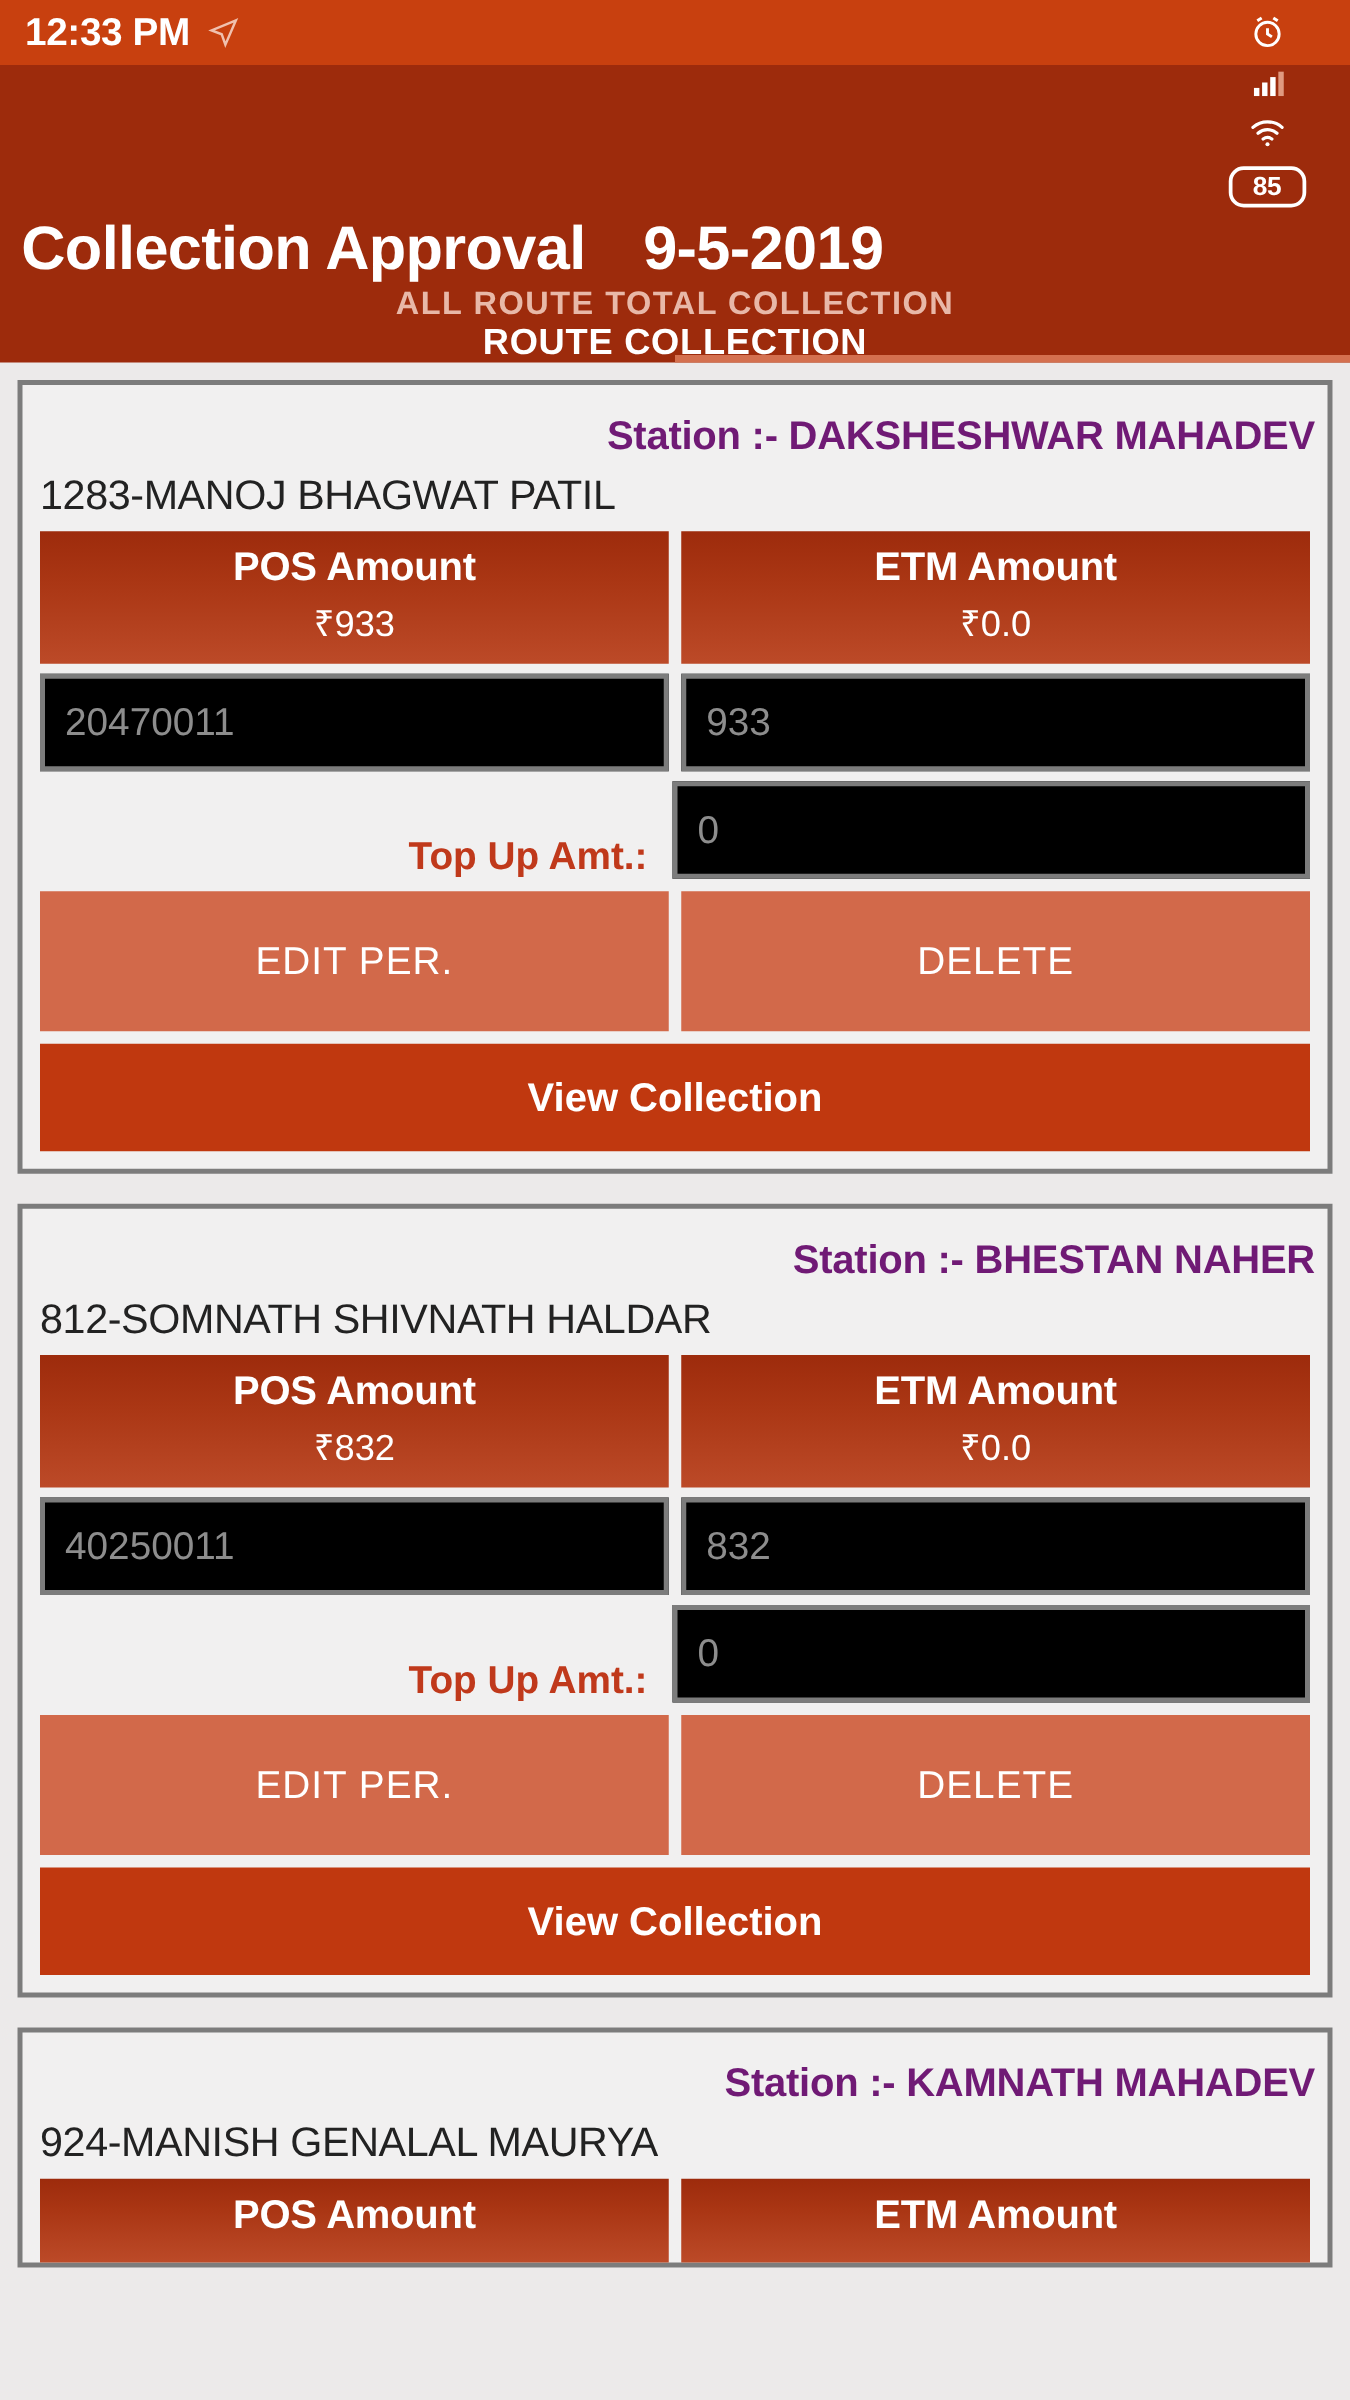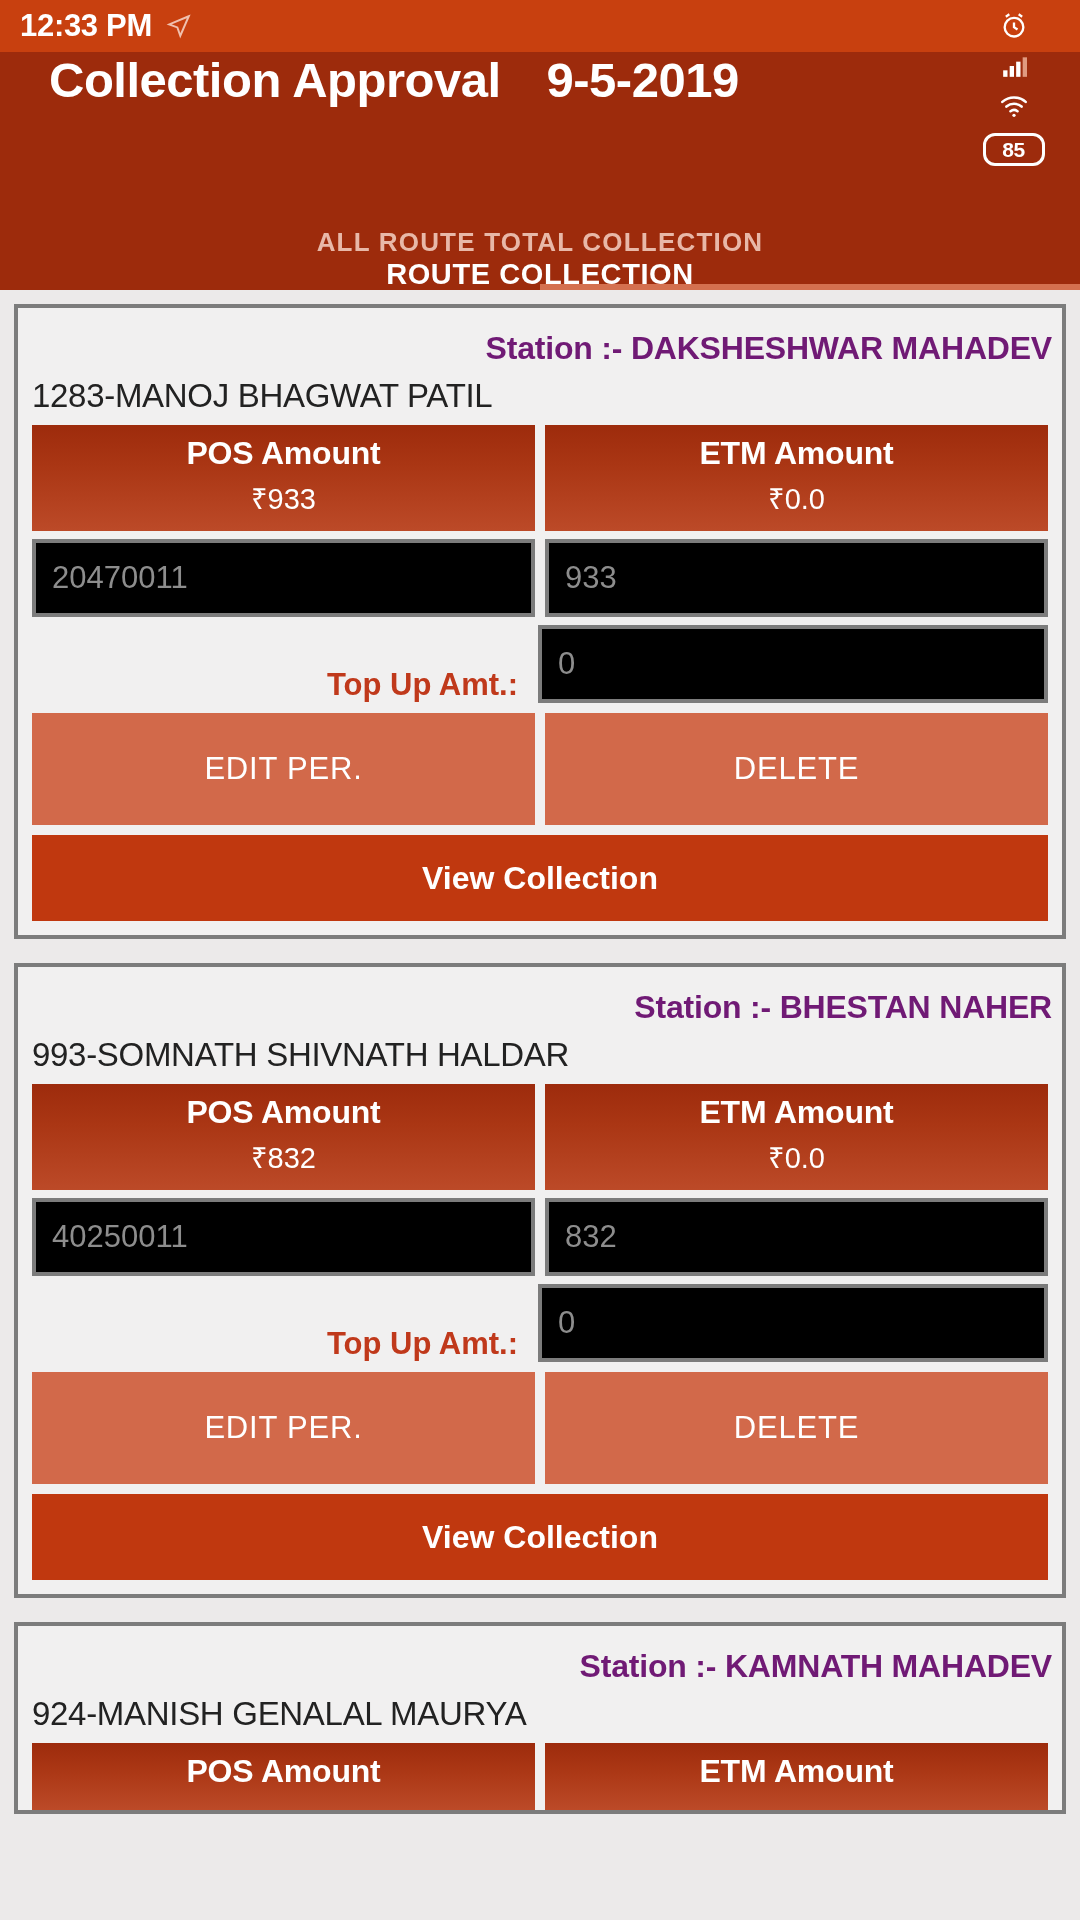--- a/index.html
+++ b/index.html
@@ -22,22 +22,22 @@
   .ico{display:inline-flex;align-items:center;justify-content:center;}
   .batt{
     border:3px solid #fff;border-radius:12px;width:62px;height:33px;
     display:flex;align-items:center;justify-content:center;
     font-size:21px;font-weight:bold;
   }
 
   
   .appbar{background:#9d2b0c;padding:0 0 0 0;}
   .appbar-title{
-    height:175px;display:flex;align-items:flex-start;
-    padding-left:49px;color:#fff;
+    height:175px;display:flex;align-items:flex-end;
+    padding-left:17px;color:#fff;
     font-size:49px;font-weight:bold;letter-spacing:-0.5px;
   }
   .appbar-date{margin-left:46px;font-size:49px;font-weight:bold;}
   .tabs{display:flex;height:63px;position:relative;flex-direction:column;}
   .tab{
     flex:1;display:flex;align-items:center;justify-content:center;
     font-size:26px;font-weight:bold;letter-spacing:1.2px;
     color:#e8b8a8;
   }
   .tab.active{color:#ffffff;font-size:29px;letter-spacing:0.6px;}
@@ -188,21 +188,21 @@
     </div>
     <div class="btn-row">
       <div class="btn">EDIT PER.</div>
       <div class="btn">DELETE</div>
     </div>
     <div class="wide-btn">View Collection</div>
   </div>
 
   <div class="card">
     <div class="station">Station :-  BHESTAN NAHER</div>
-    <div class="person">993-SOMNATH SHIVNATH HALDAR</div>
+    <div class="person">812-SOMNATH SHIVNATH HALDAR</div>
     <div class="amt-row">
       <div class="amt-box">
         <div class="amt-label">POS Amount</div>
         <div class="amt-value">₹832</div>
       </div>
       <div class="amt-box">
         <div class="amt-label">ETM Amount</div>
         <div class="amt-value">₹0.0</div>
       </div>
     </div>

